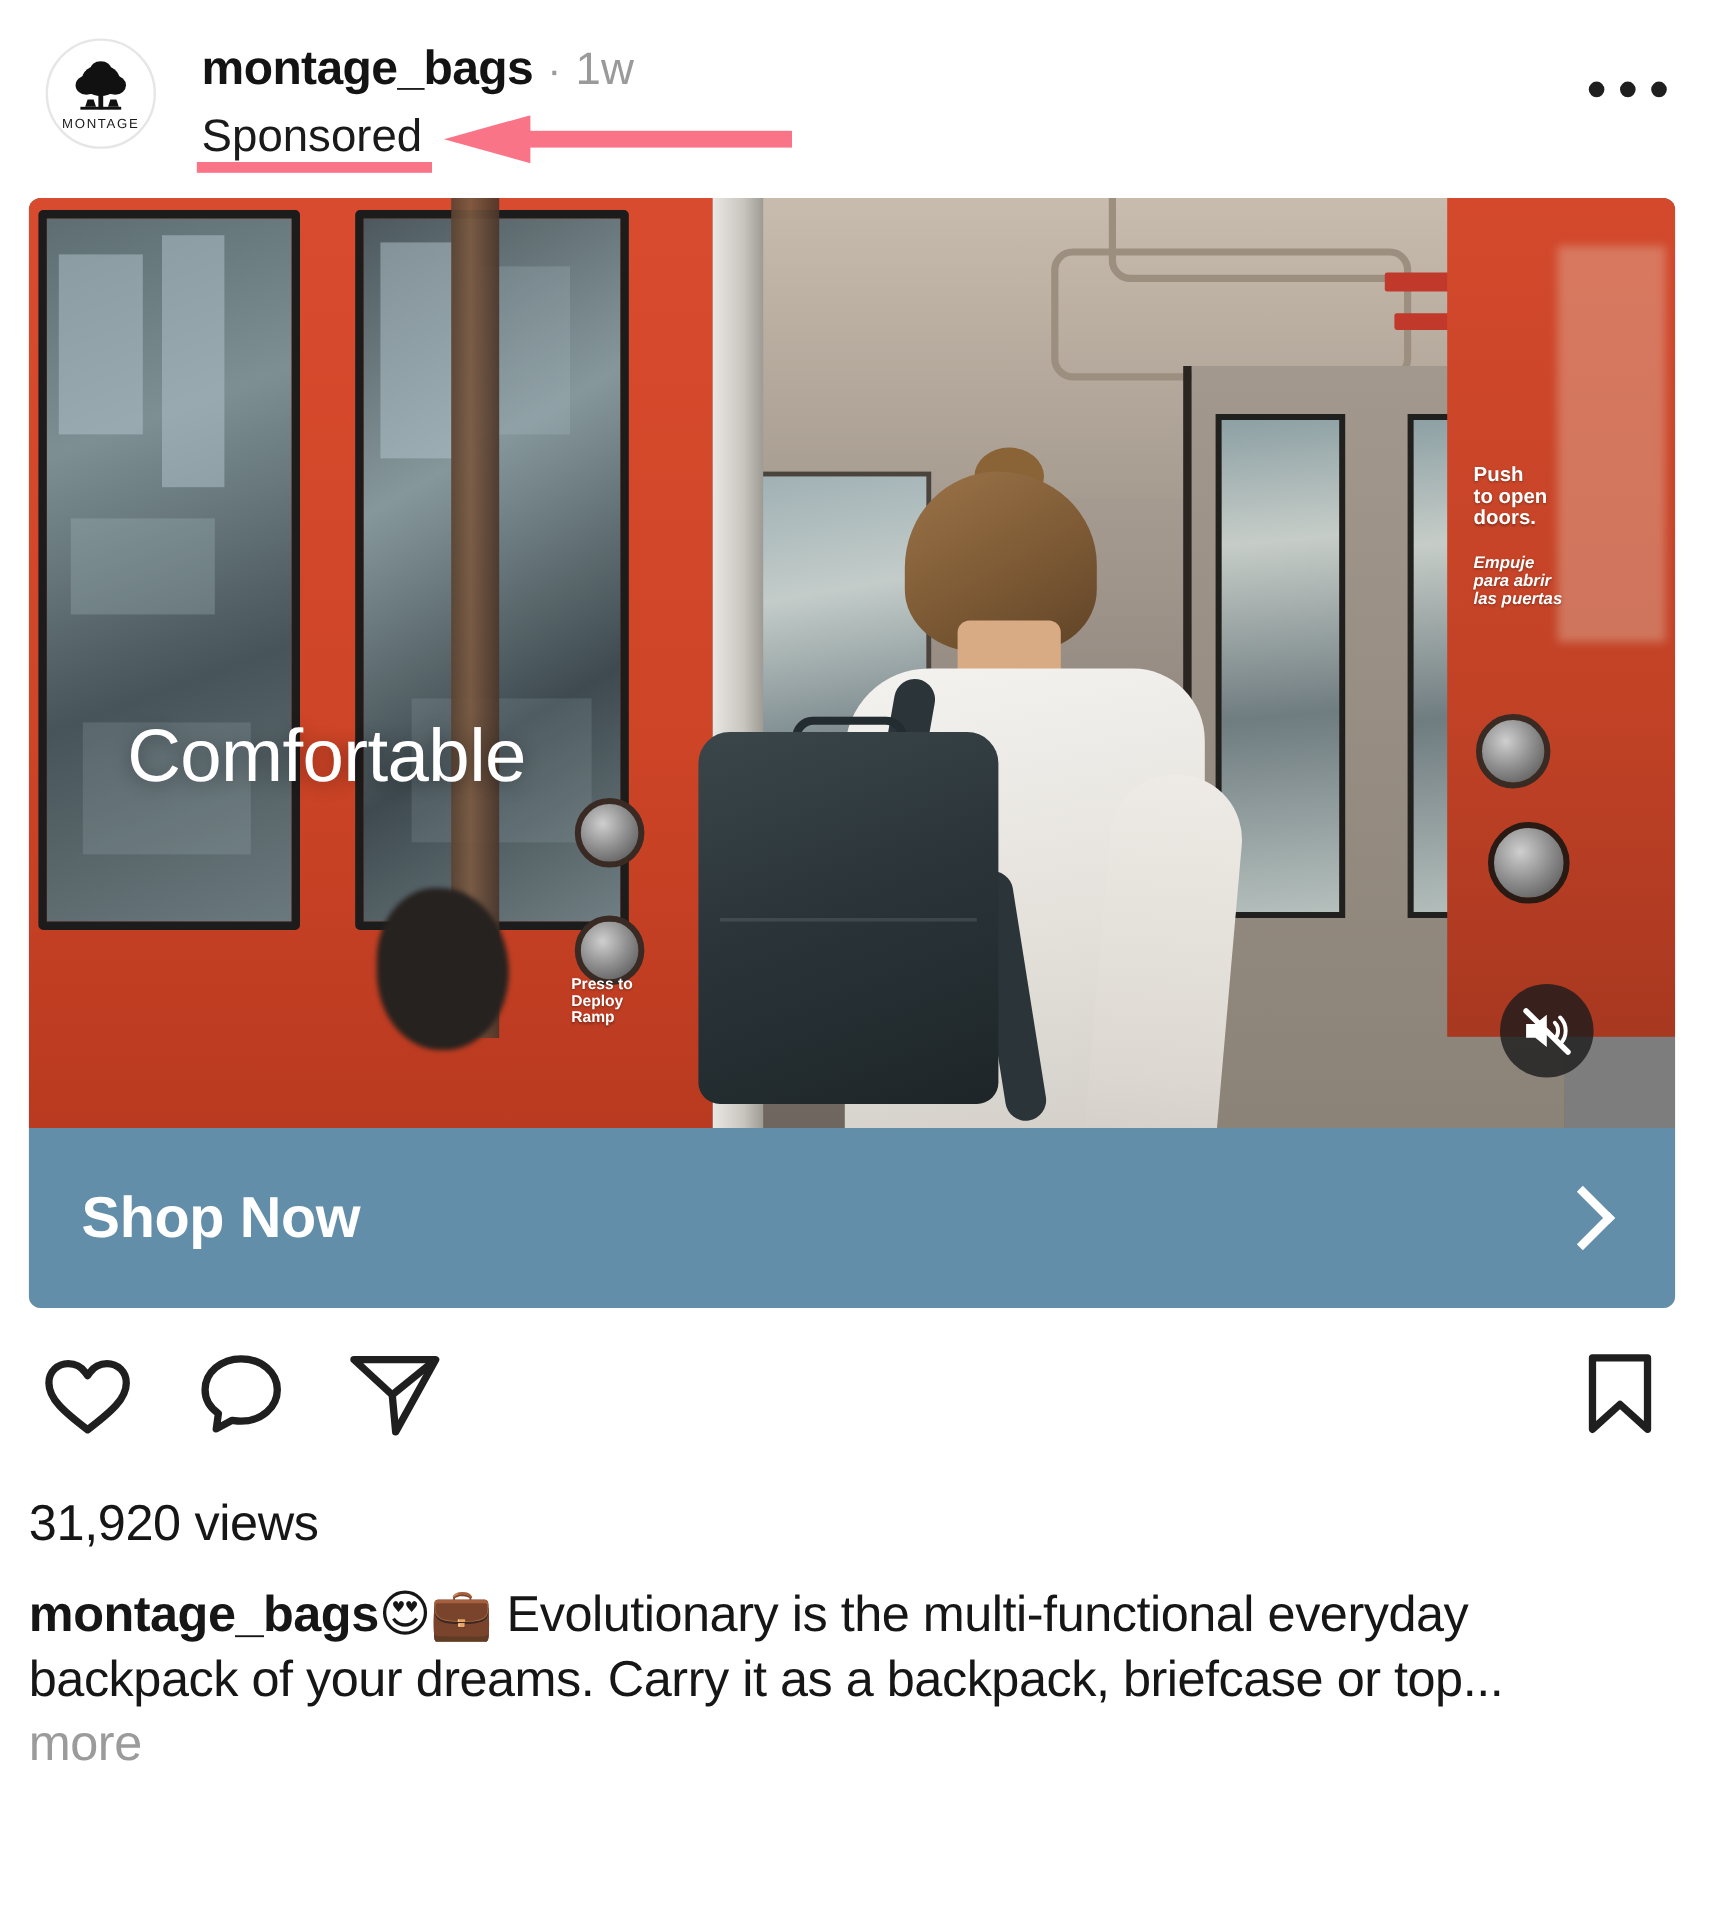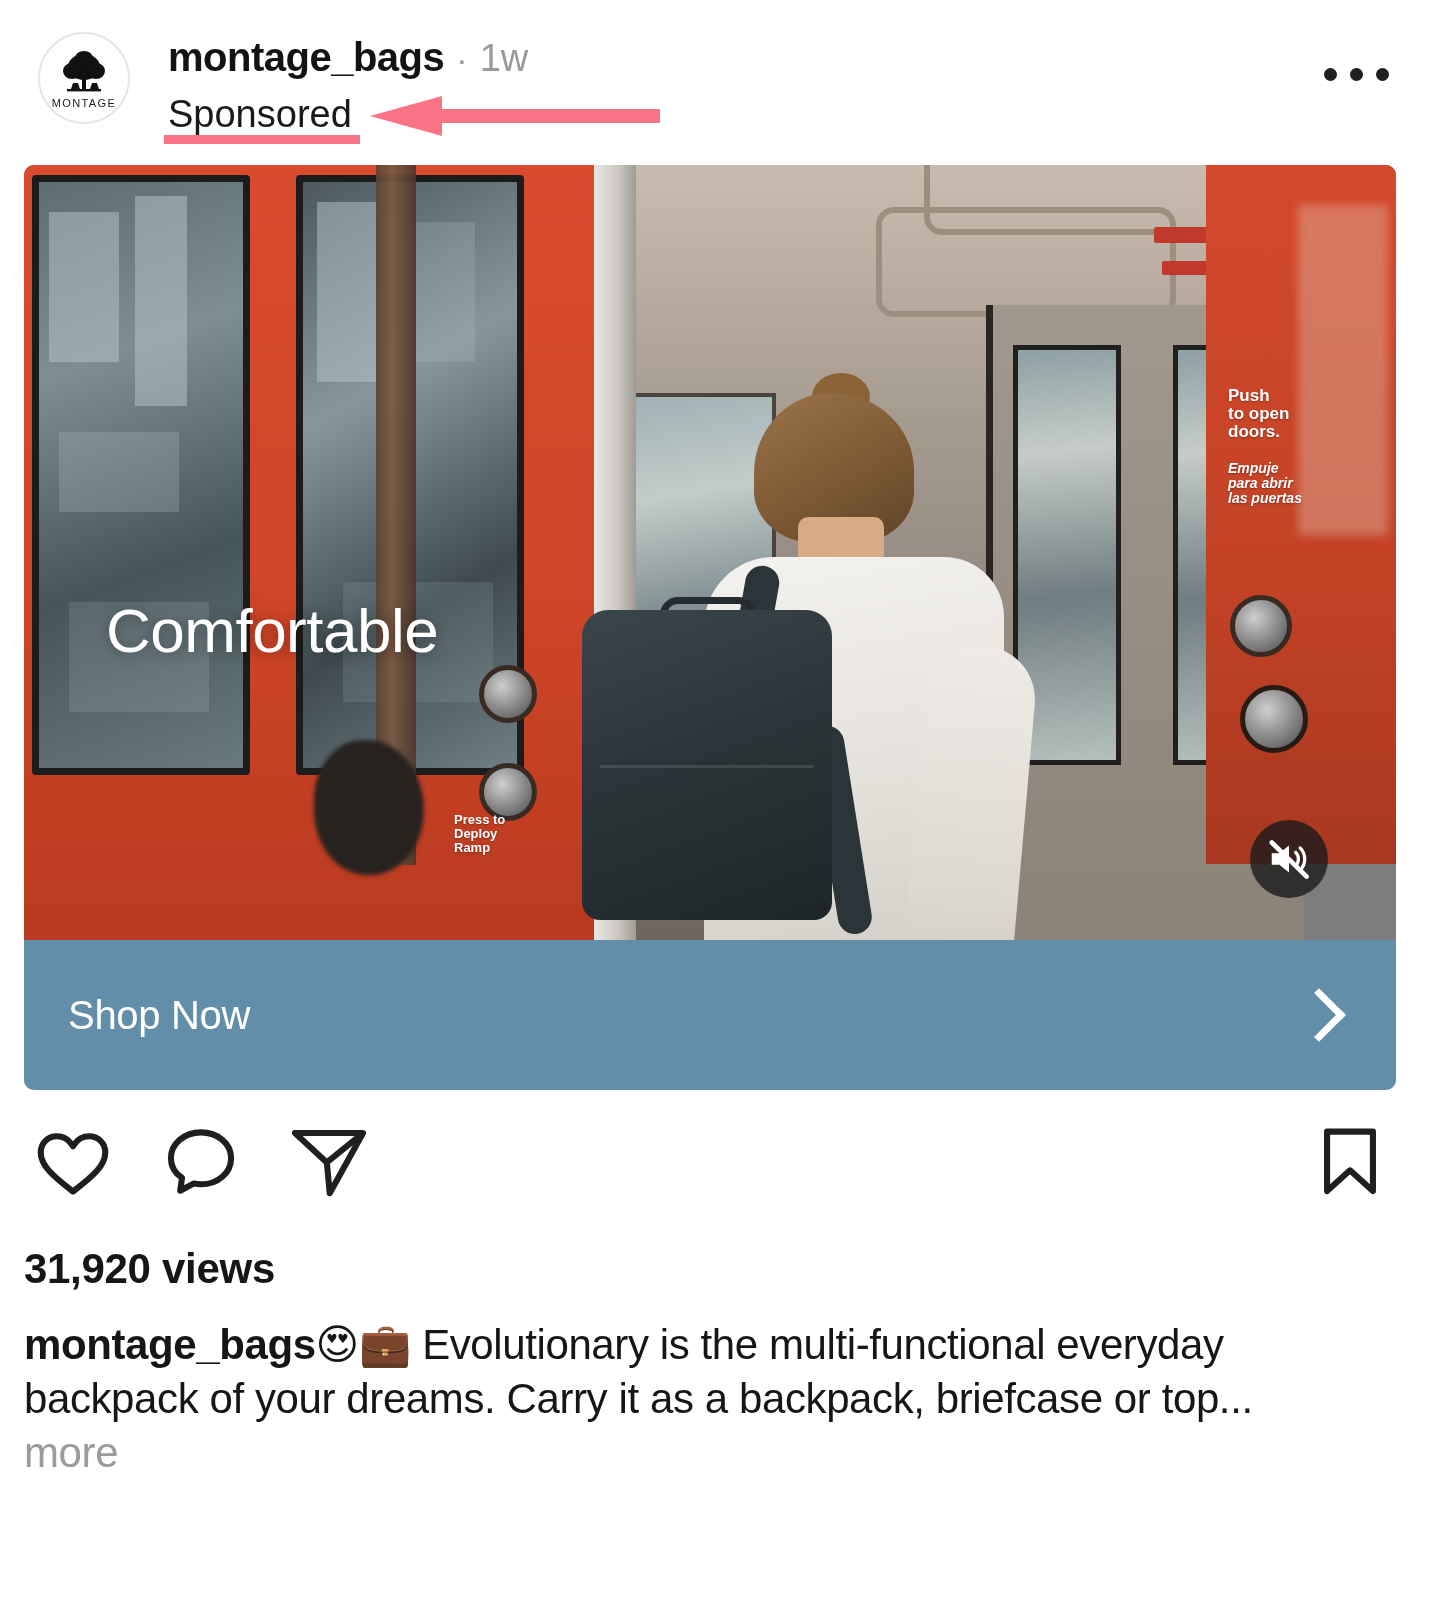--- a/index.html
+++ b/index.html
@@ -360,22 +360,22 @@
     top: 775px;
     width: 1372px;
     height: 150px;
     background: #628ea9;
     display: flex;
     align-items: center;
     justify-content: space-between;
     padding: 0 44px 0 44px;
   }
   .cta-label {
-    font-size: 40px;
-    font-weight: normal;
+    font-size: 48px;
+    font-weight: bold;
     color: #ffffff;
     letter-spacing: -0.3px;
   }
   .cta-chevron {
     width: 38px; height: 38px;
     border-right: 7px solid #ffffff;
     border-top: 7px solid #ffffff;
     transform: rotate(45deg);
     margin-right: 14px;
   }
@@ -398,21 +398,21 @@
     position: absolute;
     right: 42px; top: 0;
   }
   .icon-btn { display: block; }
 
   
   .views {
     position: absolute;
     left: 24px; top: 1245px;
     font-size: 42px;
-    font-weight: bold;
+    font-weight: normal;
     color: #161616;
     letter-spacing: -0.3px;
   }
 
   .caption {
     position: absolute;
     left: 24px; top: 1318px;
     width: 1300px;
     font-size: 42px;
     line-height: 1.28;
@@ -490,21 +490,21 @@
         <div class="window-left2">
           <div class="bldg-reflect" style="left:14px;top:20px;width:60px;height:180px;"></div>
           <div class="bldg-reflect" style="left:96px;top:40px;width:76px;height:140px;opacity:.45;"></div>
           <div class="bldg-reflect" style="left:40px;top:400px;width:150px;height:120px;opacity:.3;"></div>
         </div>
         <div class="tree-trunk"></div>
         <div class="dark-blob"></div>
 
         <div class="btn-round" style="left:455px;top:500px;width:58px;height:58px;"></div>
         <div class="btn-round" style="left:455px;top:598px;width:58px;height:58px;"></div>
-        <div class="door-label" style="left:430px;top:648px;font-size:13px;">Press to<br>Deploy<br>Ramp</div>
+        <div class="door-label" style="left:452px;top:648px;font-size:13px;">Press to<br>Deploy<br>Ramp</div>
 
         <div class="doorway">
           <div class="interior-ceiling"></div>
           <div class="grab-rail" style="left:282px;top:42px;width:300px;height:110px;"></div>
           <div class="grab-rail" style="left:330px;top:-40px;width:340px;height:110px;"></div>
           <div class="inner-win" style="left:22px;top:228px;width:160px;height:290px;"></div>
           <div class="red-sticker" style="left:560px;top:62px;width:86px;height:16px;"></div>
           <div class="red-sticker" style="left:568px;top:96px;width:86px;height:14px;"></div>
           <div class="door-panel-right">
             <div class="glass-tall" style="left:20px;top:40px;width:108px;height:420px;"></div>

